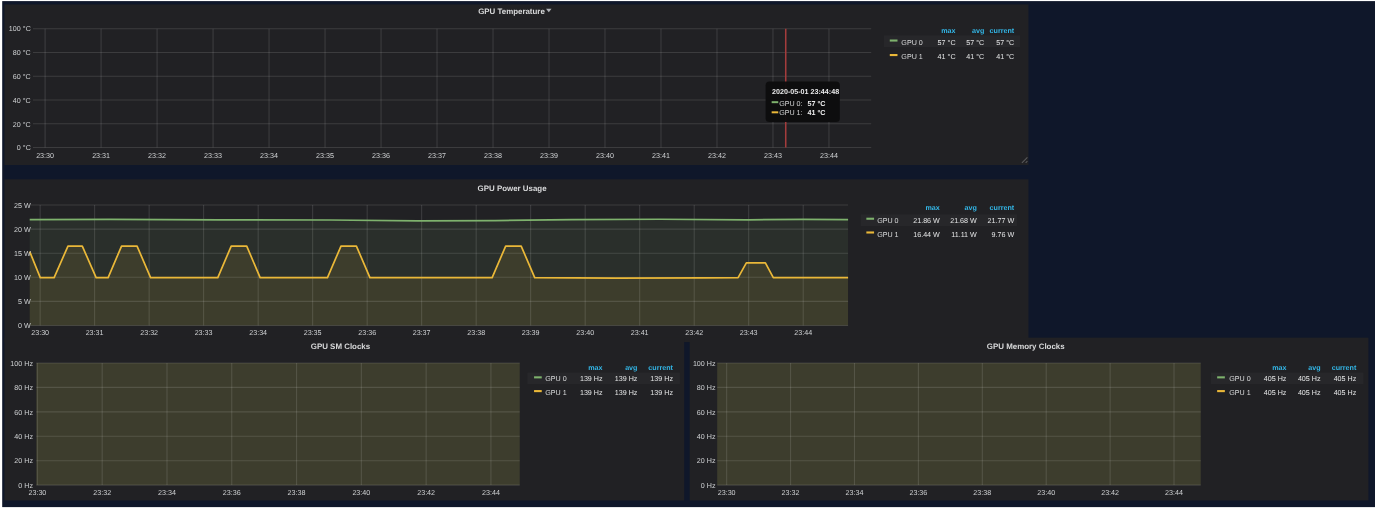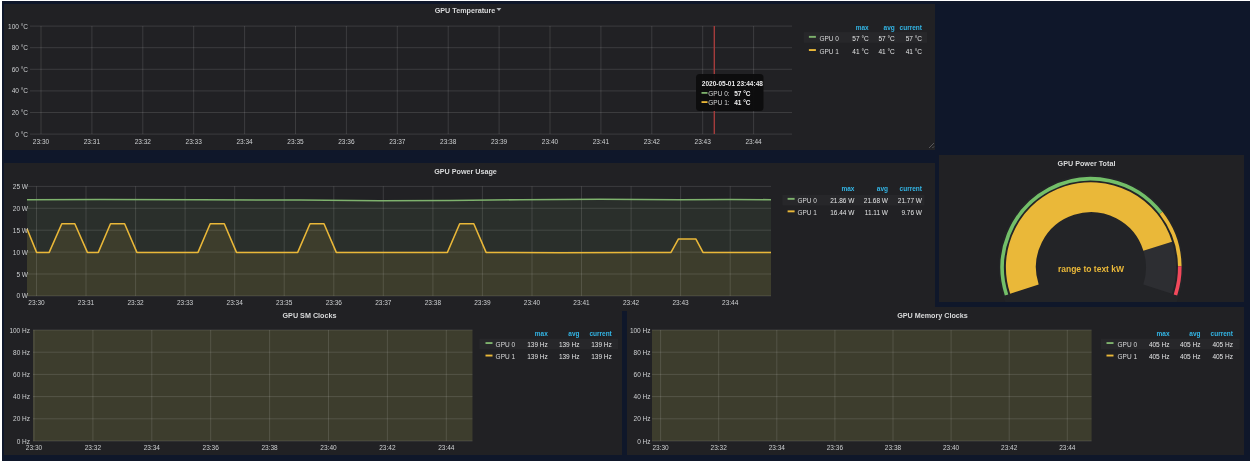--- a/index.html
+++ b/index.html
@@ -138,31 +138,20 @@
 <text x="793.4" y="39.5" font-size="6.5" fill="#d8d9da">GPU 0</text>
 <text x="850.4" y="39.5" font-size="6.5" fill="#e3e4e5" text-anchor="end">21.86 W</text>
 <text x="884" y="39.5" font-size="6.5" fill="#e3e4e5" text-anchor="end">21.68 W</text>
 <text x="918" y="39.5" font-size="6.5" fill="#e3e4e5" text-anchor="end">21.77 W</text>
 <rect x="783.6" y="47.4" width="7" height="1.9" fill="#eab839"></rect>
 <text x="793.4" y="52" font-size="6.5" fill="#d8d9da">GPU 1</text>
 <text x="850.4" y="52" font-size="6.5" fill="#e3e4e5" text-anchor="end">16.44 W</text>
 <text x="884" y="52" font-size="6.5" fill="#e3e4e5" text-anchor="end">11.11 W</text>
 <text x="918" y="52" font-size="6.5" fill="#e3e4e5" text-anchor="end">9.76 W</text>
 </svg></div>
-<div class="panel" style="left:937.5px;top:153.5px;width:305px;height:147.5px">
-<svg width="305" height="147.5" viewBox="0 0 305 147.5" font-family="'Liberation Sans', sans-serif">
-<text x="147.5" y="10.8" font-size="7.2" font-weight="bold" fill="#d8d9da" text-anchor="middle">GPU Power Total</text>
-<circle cx="152" cy="112.5" r="92.5" fill="#232427"></circle>
-<path d="M 218.71 91.29 A 70 70 0 0 1 218.57 134.13" stroke="#2d2e32" stroke-width="30" fill="none"></path>
-<path d="M 85.43 134.13 A 70 70 0 1 1 218.71 91.29" stroke="#eab839" stroke-width="30" fill="none"></path>
-<path d="M 67.55 139.94 A 88.8 88.8 0 0 1 222.03 57.90" stroke="#73bf69" stroke-width="3.6" fill="none"></path>
-<path d="M 222.03 57.90 A 88.8 88.8 0 0 1 240.79 111.27" stroke="#eab839" stroke-width="3.6" fill="none"></path>
-<path d="M 240.79 111.27 A 88.8 88.8 0 0 1 236.45 139.94" stroke="#f2495c" stroke-width="3.6" fill="none"></path>
-<text x="152" y="117" font-size="8.5" font-weight="bold" fill="#eab839" text-anchor="middle">range to text kW</text>
-</svg></div>
 <div class="panel" style="left:2.5px;top:305.5px;width:618px;height:148px">
 <svg width="618" height="148" viewBox="0 0 618 148" font-family="'Liberation Sans', sans-serif">
 <text x="305.5" y="10.5" font-size="7.2" font-weight="bold" fill="#d8d9da" text-anchor="middle">GPU SM Clocks</text>
 <rect x="29" y="23.0" width="439.5" height="111.0" fill="#3d3d2d"></rect>
 <line x1="29" y1="23.0" x2="468.5" y2="23.0" stroke="rgba(255,255,255,0.12)" stroke-width="1"></line>
 <line x1="29" y1="45.2" x2="468.5" y2="45.2" stroke="rgba(255,255,255,0.12)" stroke-width="1"></line>
 <line x1="29" y1="67.4" x2="468.5" y2="67.4" stroke="rgba(255,255,255,0.12)" stroke-width="1"></line>
 <line x1="29" y1="89.6" x2="468.5" y2="89.6" stroke="rgba(255,255,255,0.12)" stroke-width="1"></line>
 <line x1="29" y1="111.8" x2="468.5" y2="111.8" stroke="rgba(255,255,255,0.12)" stroke-width="1"></line>
 <line x1="29" y1="134.0" x2="468.5" y2="134.0" stroke="rgba(255,255,255,0.12)" stroke-width="1"></line>

